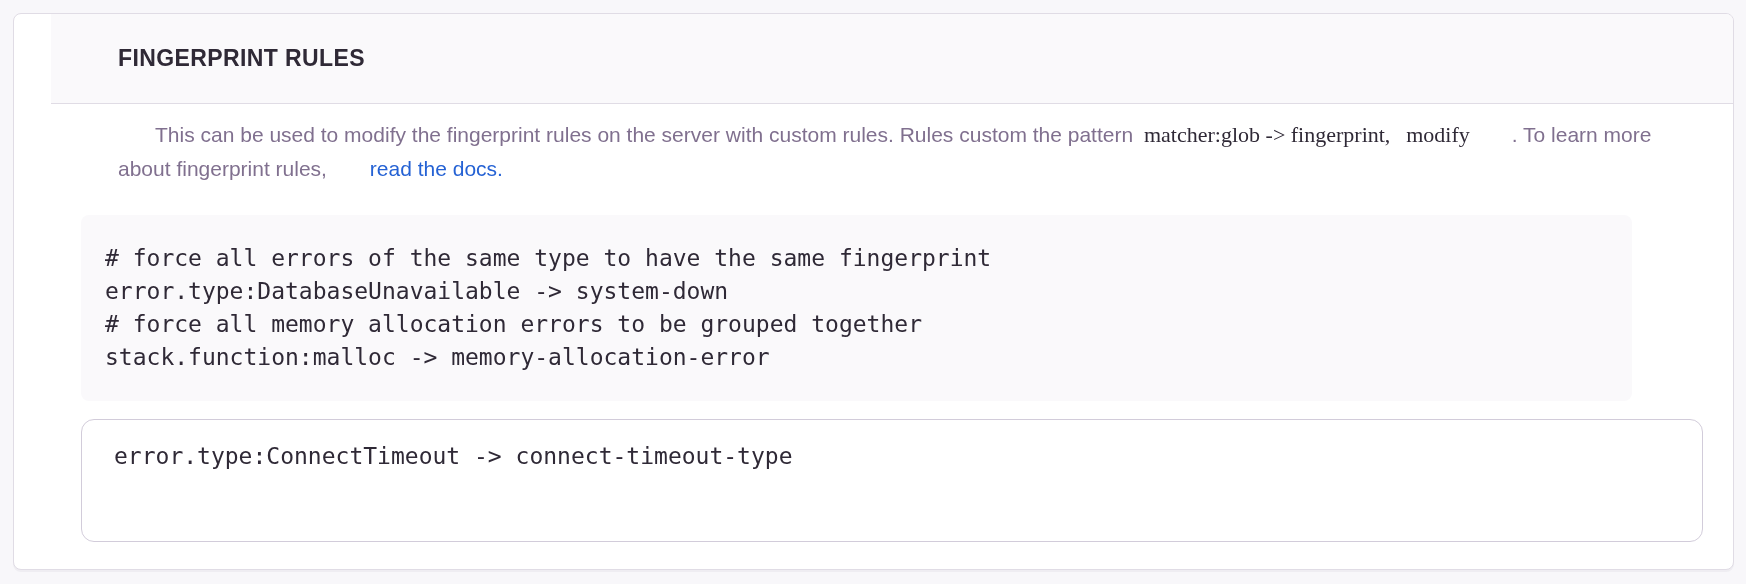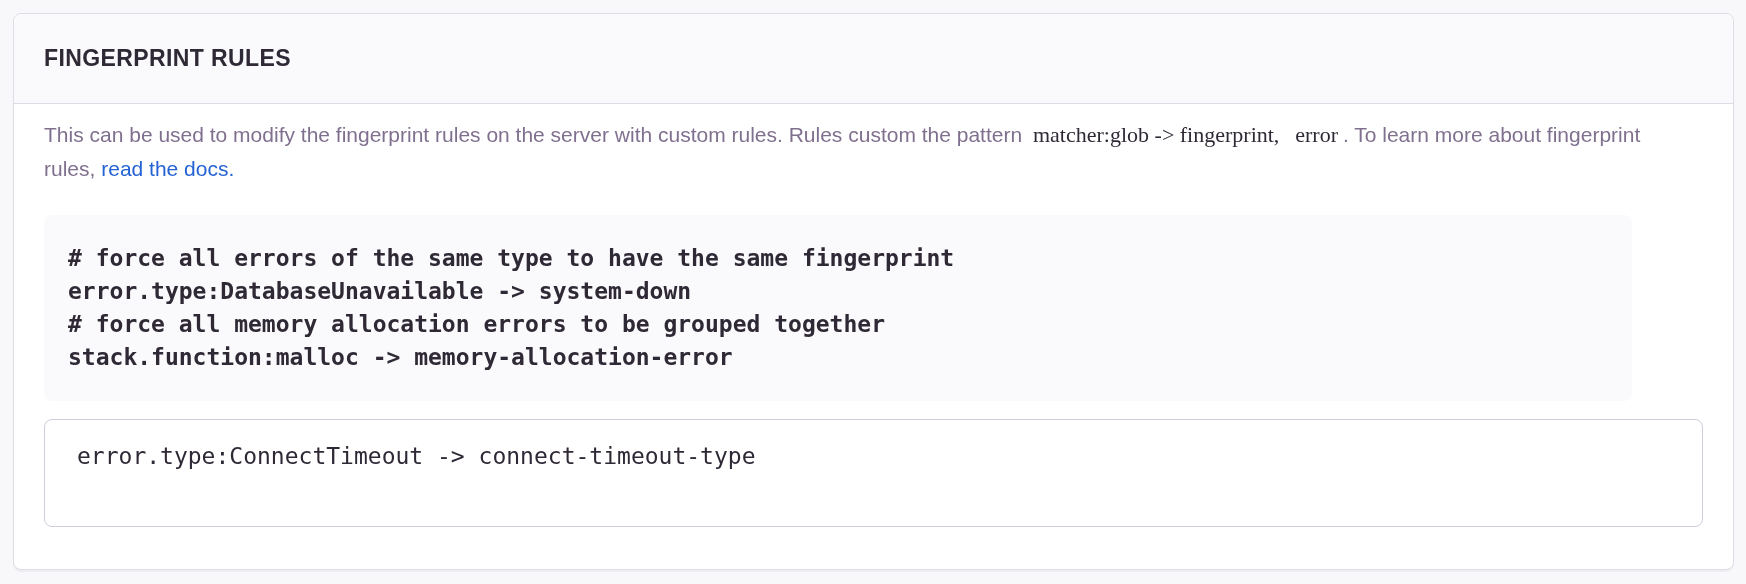--- a/index.html
+++ b/index.html
@@ -7,21 +7,21 @@
     --panel-background: #ffffff;
     --panel-border: #e0dce5;
     --header-background: #faf9fb;
     --heading-text: #2f2936;
     --body-text: #80708f;
     --code-text: #2f2936;
     --code-background: #faf9fb;
     --accent-link: #2562d4;
     --input-border: #d2ccda;
   }
-  * { box-sizing: border-box; }
+  * { box-sizing: border-box; padding-left: 37px; }
   html, body {
     margin: 0;
     padding: 0;
     background: var(--page-background);
     font-family: "Liberation Sans", "DejaVu Sans", sans-serif;
   }
   .page {
     width: 1746px;
     height: 584px;
     padding: 13px 12px 14px 13px;
@@ -79,29 +79,28 @@
     height: 186px;
     background: var(--code-background);
     border-radius: 8px;
     padding: 27px 24px;
     font-family: "DejaVu Sans Mono", "Liberation Mono", monospace;
     font-size: 23px;
     line-height: 33px;
     color: var(--code-text);
     white-space: pre;
     overflow: hidden;
-    font-weight: bold;
   }
   .rules-input {
     display: block;
     width: 100%;
-    height: 108px;
+    height: 123px;
     background: var(--panel-background);
     border: 1px solid var(--input-border);
-    border-radius: 8px;
+    border-radius: 13px;
     padding: 20px 32px 0 32px;
     font-family: "DejaVu Sans Mono", "Liberation Mono", monospace;
     font-size: 23px;
     line-height: 33px;
     color: var(--code-text);
     resize: none;
     outline: none;
     overflow: hidden;
   }
 </style>
@@ -112,21 +111,21 @@
   <section class="panel">
 
     <header class="panel-header">
       <h2 class="panel-title">FINGERPRINT RULES</h2>
     </header>
 
     <div class="panel-body">
 
       <p class="description"><span>This can be used to modify the fingerprint rules on the server with custom rules. Rules custom the pattern</span>
         <code class="inline-code">matcher:glob -&gt; fingerprint,</code>
-        <code class="inline-code">error</code><span>. To learn more about fingerprint rules,</span>
+        <code class="inline-code">modify</code><span>. To learn more about fingerprint rules,</span>
         <a class="docs-link">read the docs.</a></p>
 
       <pre class="example-block"># force all errors of the same type to have the same fingerprint
 error.type:DatabaseUnavailable -&gt; system-down
 # force all memory allocation errors to be grouped together
 stack.function:malloc -&gt; memory-allocation-error</pre>
 
       <textarea class="rules-input" spellcheck="false" style="">error.type:ConnectTimeout -&gt; connect-timeout-type</textarea>
 
     </div>

